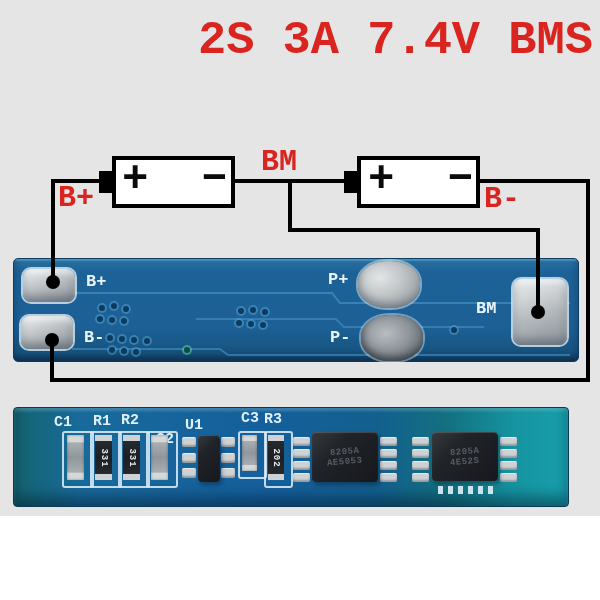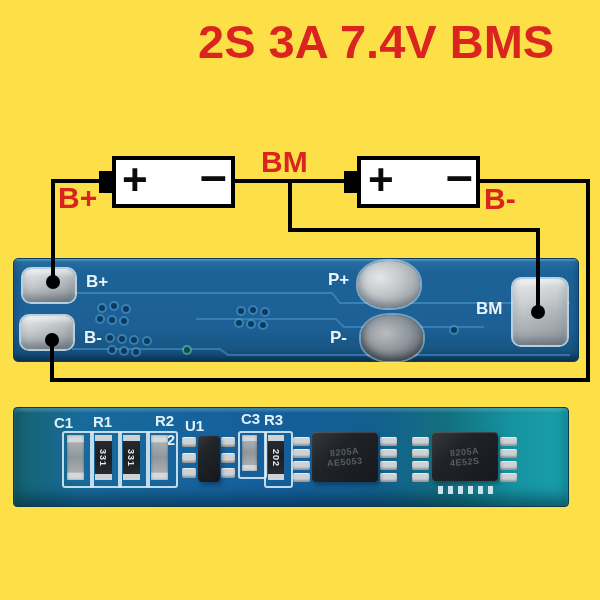--- a/index.html
+++ b/index.html
@@ -1,17 +1,17 @@
 <!DOCTYPE html>
 <html><head>
 <meta charset="utf-8">
 <style>
   html,body{margin:0;padding:0;}
-  .stage{position:relative;width:600px;height:600px;background:#fde047;overflow:hidden;
-         font-family:Liberation Sans, sans-serif;}
+  .stage{position:relative;width:600px;height:516px;background:#e5e5e5;overflow:hidden;
+         font-family:Liberation Mono, monospace;}
   .abs{position:absolute;}
 
   
   .title{left:198px;top:14px;font-size:47px;font-weight:700;color:#d9241f;letter-spacing:0px;white-space:nowrap;}
 
   
   .batsym{color:#0b0b0b;font-weight:700;line-height:1;}
   .redlab{color:#d9241f;font-weight:700;font-size:30px;line-height:1;white-space:nowrap;}
 
   
@@ -125,21 +125,21 @@
     <div class="abs via" style="left:107px;top:89px;"></div>
     <div class="abs via" style="left:119px;top:90px;"></div>
     <div class="abs via" style="left:437px;top:68px;"></div>
     <div class="abs via green" style="left:170px;top:88px;"></div>
   </div>
 
   <div class="abs board-bottom" style="z-index:1;">
 
     <div class="abs silk2" style="left:40px;top:7px;">C1</div>
     <div class="abs silk2" style="left:79px;top:6px;">R1</div>
-    <div class="abs silk2" style="left:107px;top:5px;margin-left:34px;">R2</div>
+    <div class="abs silk2" style="left:107px;top:5px;">R2</div>
     <div class="abs silk2" style="left:135px;top:24px;margin-left:7px;">C2</div>
     <div class="abs silk2" style="left:171px;top:10px;">U1</div>
     <div class="abs silk2" style="left:227px;top:3px;">C3</div>
     <div class="abs silk2" style="left:250px;top:4px;">R3</div>
 
     <div class="abs silkbox" style="left:48px;top:23px;width:28px;height:53px;"></div>
     <div class="abs silkbox" style="left:76px;top:23px;width:28px;height:53px;"></div>
     <div class="abs silkbox" style="left:104px;top:23px;width:28px;height:53px;"></div>
     <div class="abs silkbox" style="left:132px;top:23px;width:28px;height:53px;"></div>
     <div class="abs silkbox" style="left:224px;top:23px;width:25px;height:44px;"></div>

